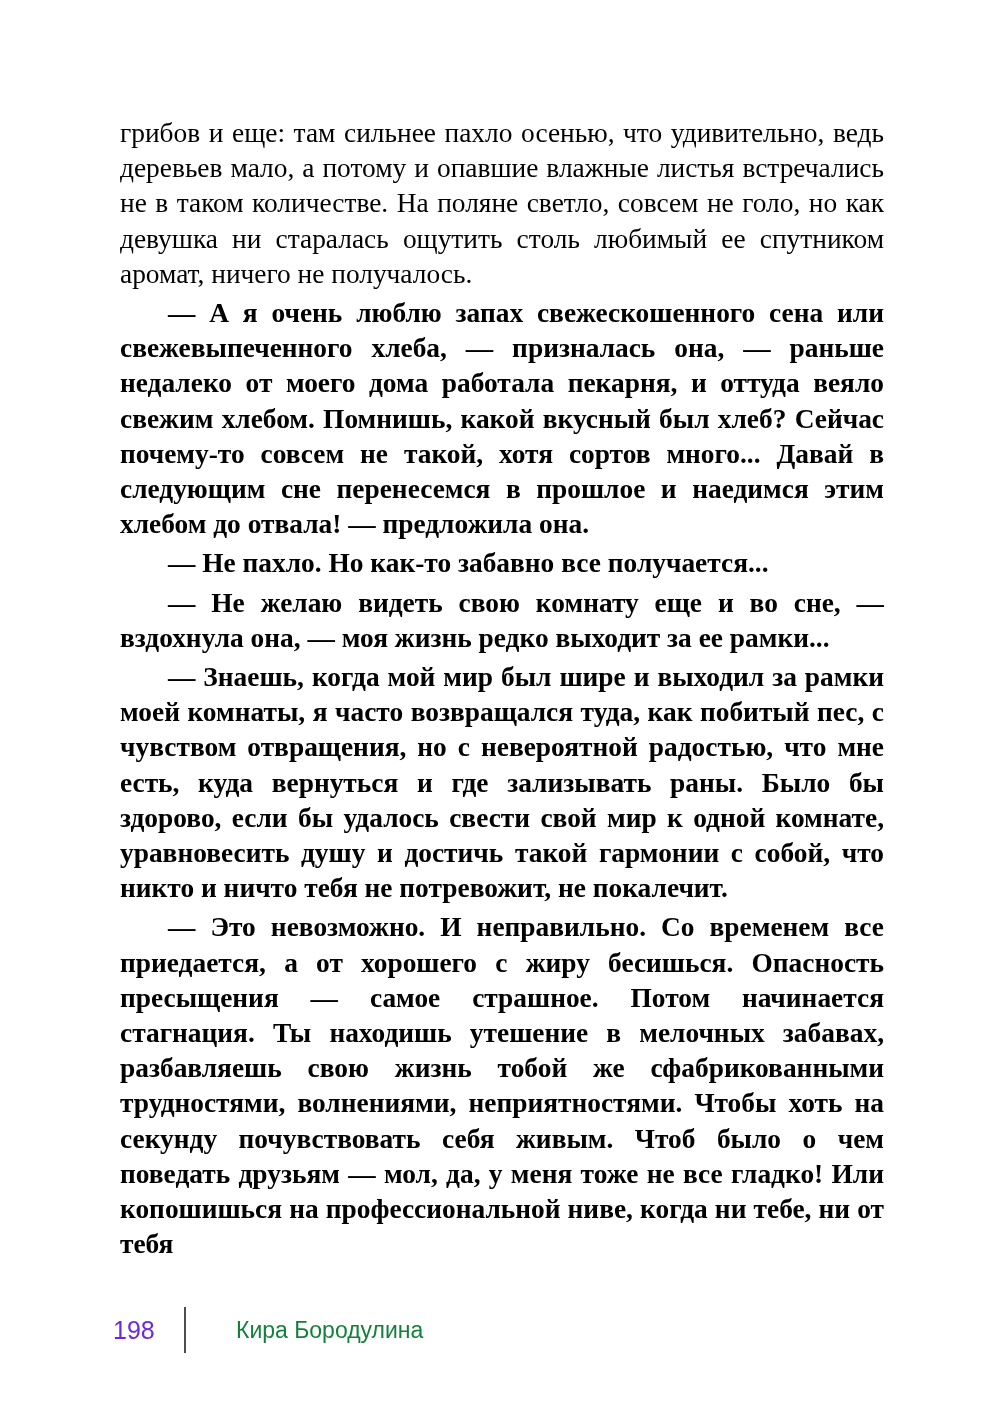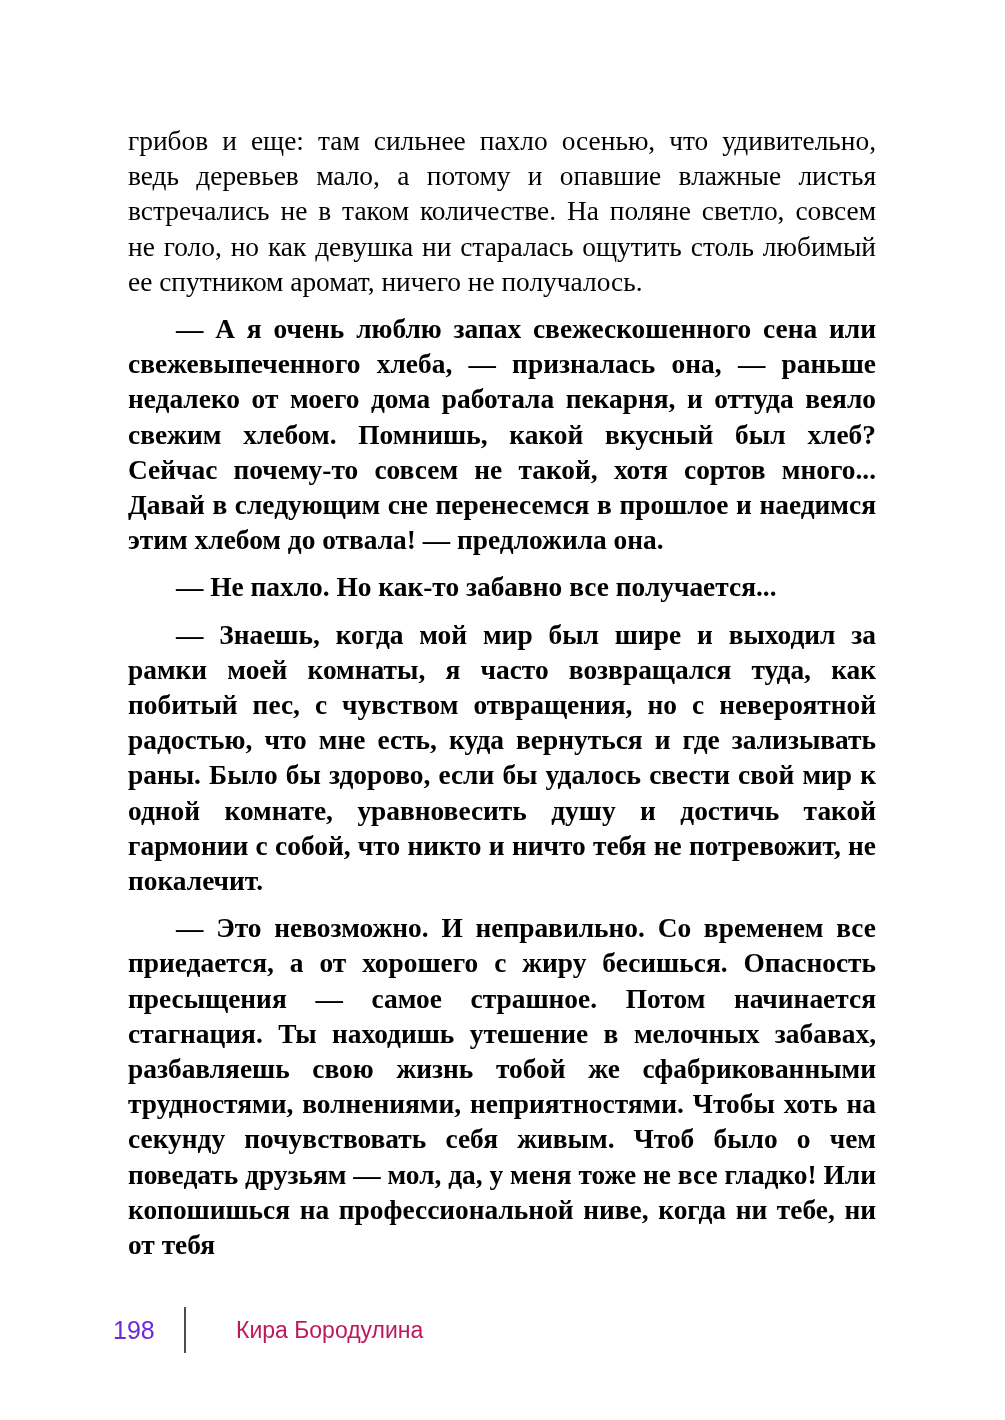--- a/index.html
+++ b/index.html
@@ -26,21 +26,21 @@
   }
 
   .text-column {
     position: absolute;
     left: 116px;
     top: 112px;
     width: 772px;
   }
 
   .para {
-    margin: 12px;
+    margin: 4px;
     font-size: 27.4px;
     line-height: 35.2px;
     text-align: justify;
     text-justify: inter-word;
     letter-spacing: 0px;
     word-spacing: 0px;
     -webkit-font-smoothing: antialiased;
   }
 
   .para.indent {
@@ -75,35 +75,36 @@
   .footer-divider {
     width: 2px;
     height: 46px;
     background: #4d4d4d;
     flex: 0 0 2px;
   }
 
   .footer-author {
     font-family: "Liberation Sans", "DejaVu Sans", sans-serif;
     font-size: 23px;
-    color: #be185d;
+    color: #15803d;
     line-height: 1;
     margin-left: 50px;
     white-space: nowrap;
   }
 </style>
 </head>
 <body>
 
 <div class="page">
 
   <div class="text-column">
     <p class="para">грибов и еще: там сильнее пахло осенью, что удивительно, ведь деревьев мало, а потому и опавшие влажные листья встречались не в таком количестве. На поляне светло, совсем не голо, но как девушка ни старалась ощутить столь любимый ее спутником аромат, ничего не получалось.</p>
     <p class="para indent">— А я очень люблю запах свежескошенного сена или свежевыпеченного хлеба, — призналась она, — раньше недалеко от моего дома работала пекарня, и оттуда веяло свежим хлебом. Помнишь, какой вкусный был хлеб? Сейчас почему-то совсем не такой, хотя сортов много... Давай в следующим сне перенесемся в прошлое и наедимся этим хлебом до отвала! — предложила она.</p>
     <p class="para indent justify-all">— Не пахло. Но как-то забавно все получается...</p>
+    <p class="para indent">— Не желаю видеть свою комнату еще и во сне, — вздохнула она, — моя жизнь редко выходит за ее рамки...</p>
     <p class="para indent">— Знаешь, когда мой мир был шире и выходил за рамки моей комнаты, я часто возвращался туда, как побитый пес, с чувством отвращения, но с невероятной радостью, что мне есть, куда вернуться и где зализывать раны. Было бы здорово, если бы удалось свести свой мир к одной комнате, уравновесить душу и достичь такой гармонии с собой, что никто и ничто тебя не потревожит, не покалечит.</p>
     <p class="para indent justify-all">— Это невозможно. И неправильно. Со временем все приедается, а от хорошего с жиру бесишься. Опасность пресыщения — самое страшное. Потом начинается стагнация. Ты находишь утешение в мелочных забавах, разбавляешь свою жизнь тобой же сфабрикованными трудностями, волнениями, неприятностями. Чтобы хоть на секунду почувствовать себя живым. Чтоб было о чем поведать друзьям — мол, да, у меня тоже не все гладко! Или копошишься на профессиональной ниве, когда ни тебе, ни от тебя</p>
   </div>
 
   <div class="footer">
     <span class="page-number">198</span>
     <span class="footer-divider"></span>
     <span class="footer-author">Кира Бородулина</span>
   </div>
 

